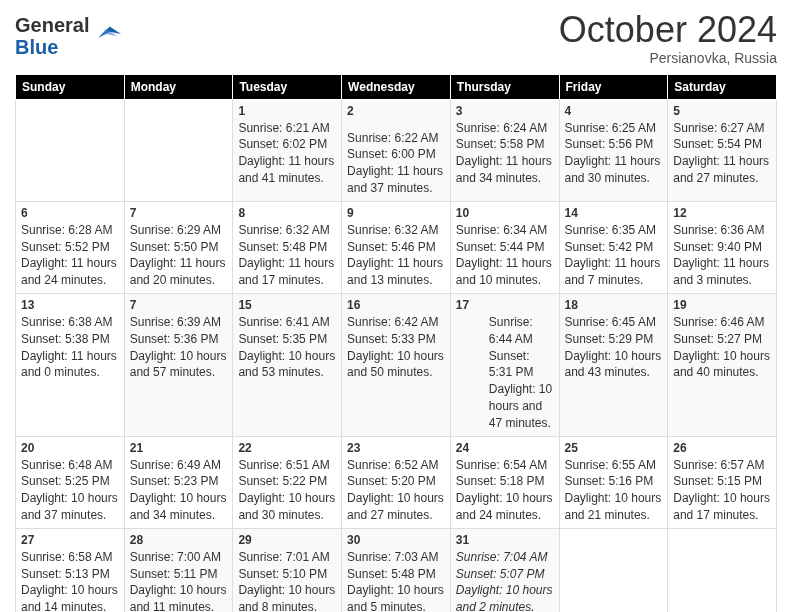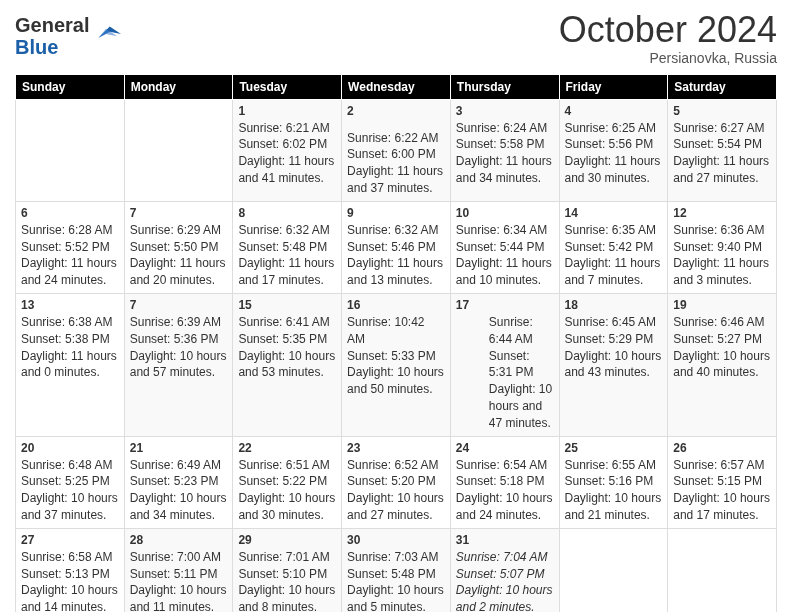--- a/index.html
+++ b/index.html
@@ -221,21 +221,21 @@
 Daylight: 10 hours and 57 minutes.</div>
           </td>
           <td>
             <div class="day-num">15</div>
             <div class="cell-info" style="white-space: pre-line;">Sunrise: 6:41 AM
 Sunset: 5:35 PM
 Daylight: 10 hours and 53 minutes.</div>
           </td>
           <td>
             <div class="day-num">16</div>
-            <div class="cell-info" style="white-space: pre-line;">Sunrise: 10:42 AM
+            <div class="cell-info" style="white-space: pre-line;">Sunrise: 6:42 AM
 Sunset: 5:33 PM
 Daylight: 10 hours and 50 minutes.</div>
           </td>
           <td>
             <div class="day-num">17</div>
             <div class="cell-info" style="white-space: pre-line; margin-left: 33px;">Sunrise: 6:44 AM
 Sunset: 5:31 PM
 Daylight: 10 hours and 47 minutes.</div>
           </td>
           <td>

